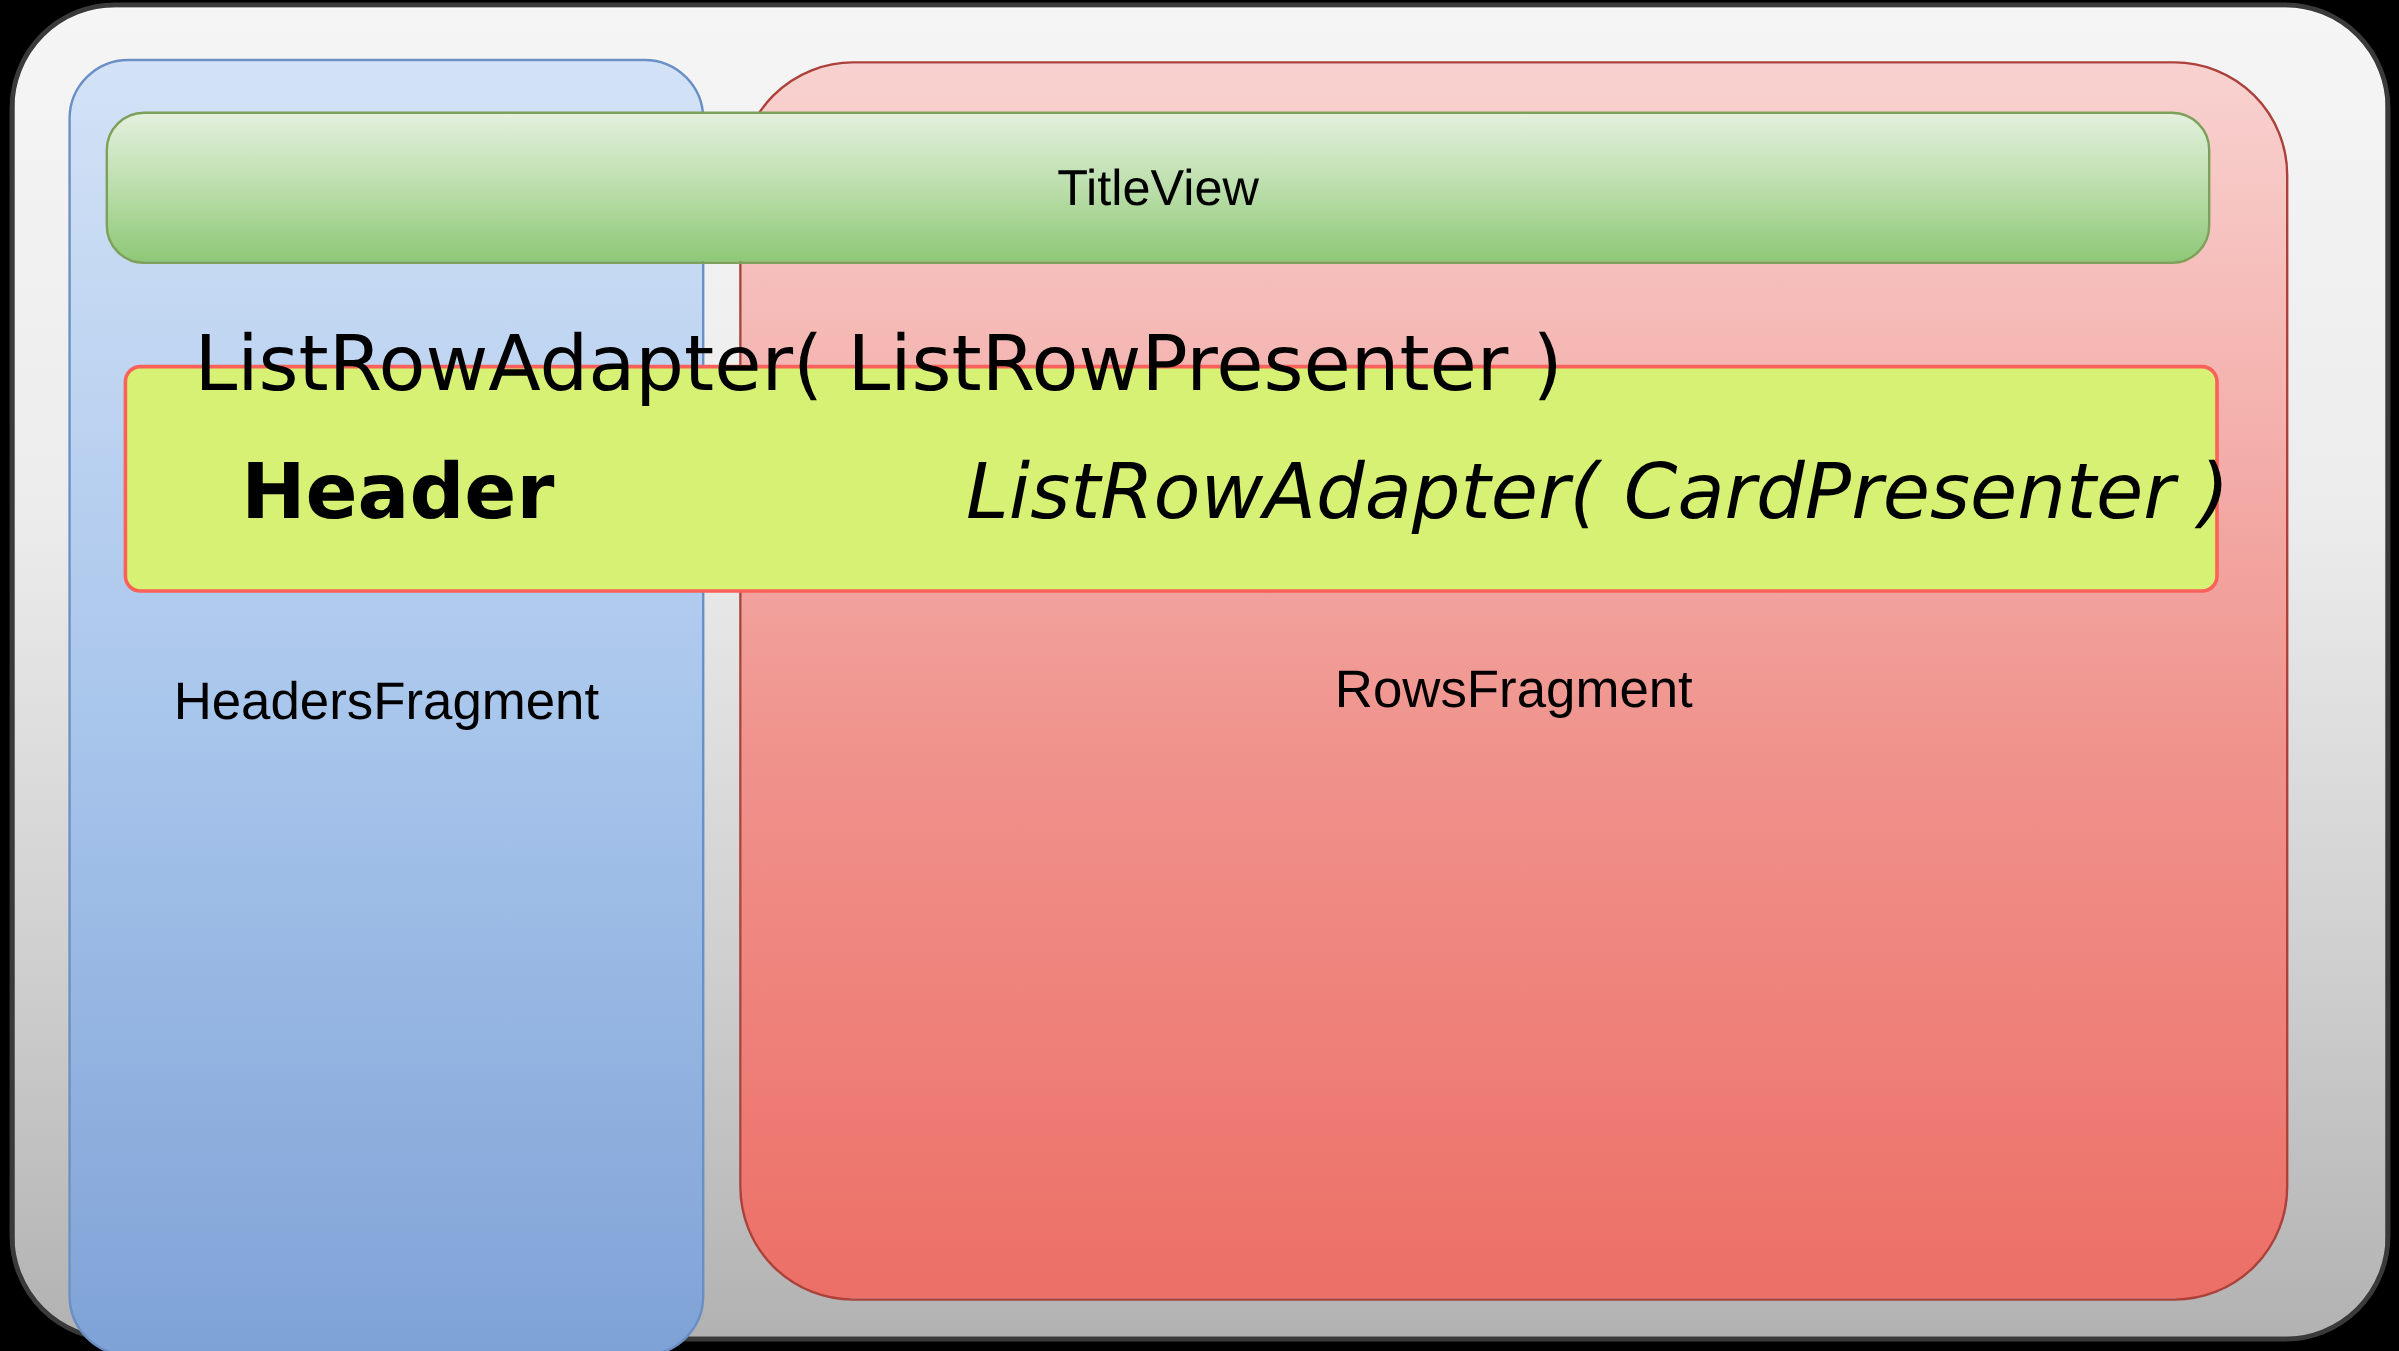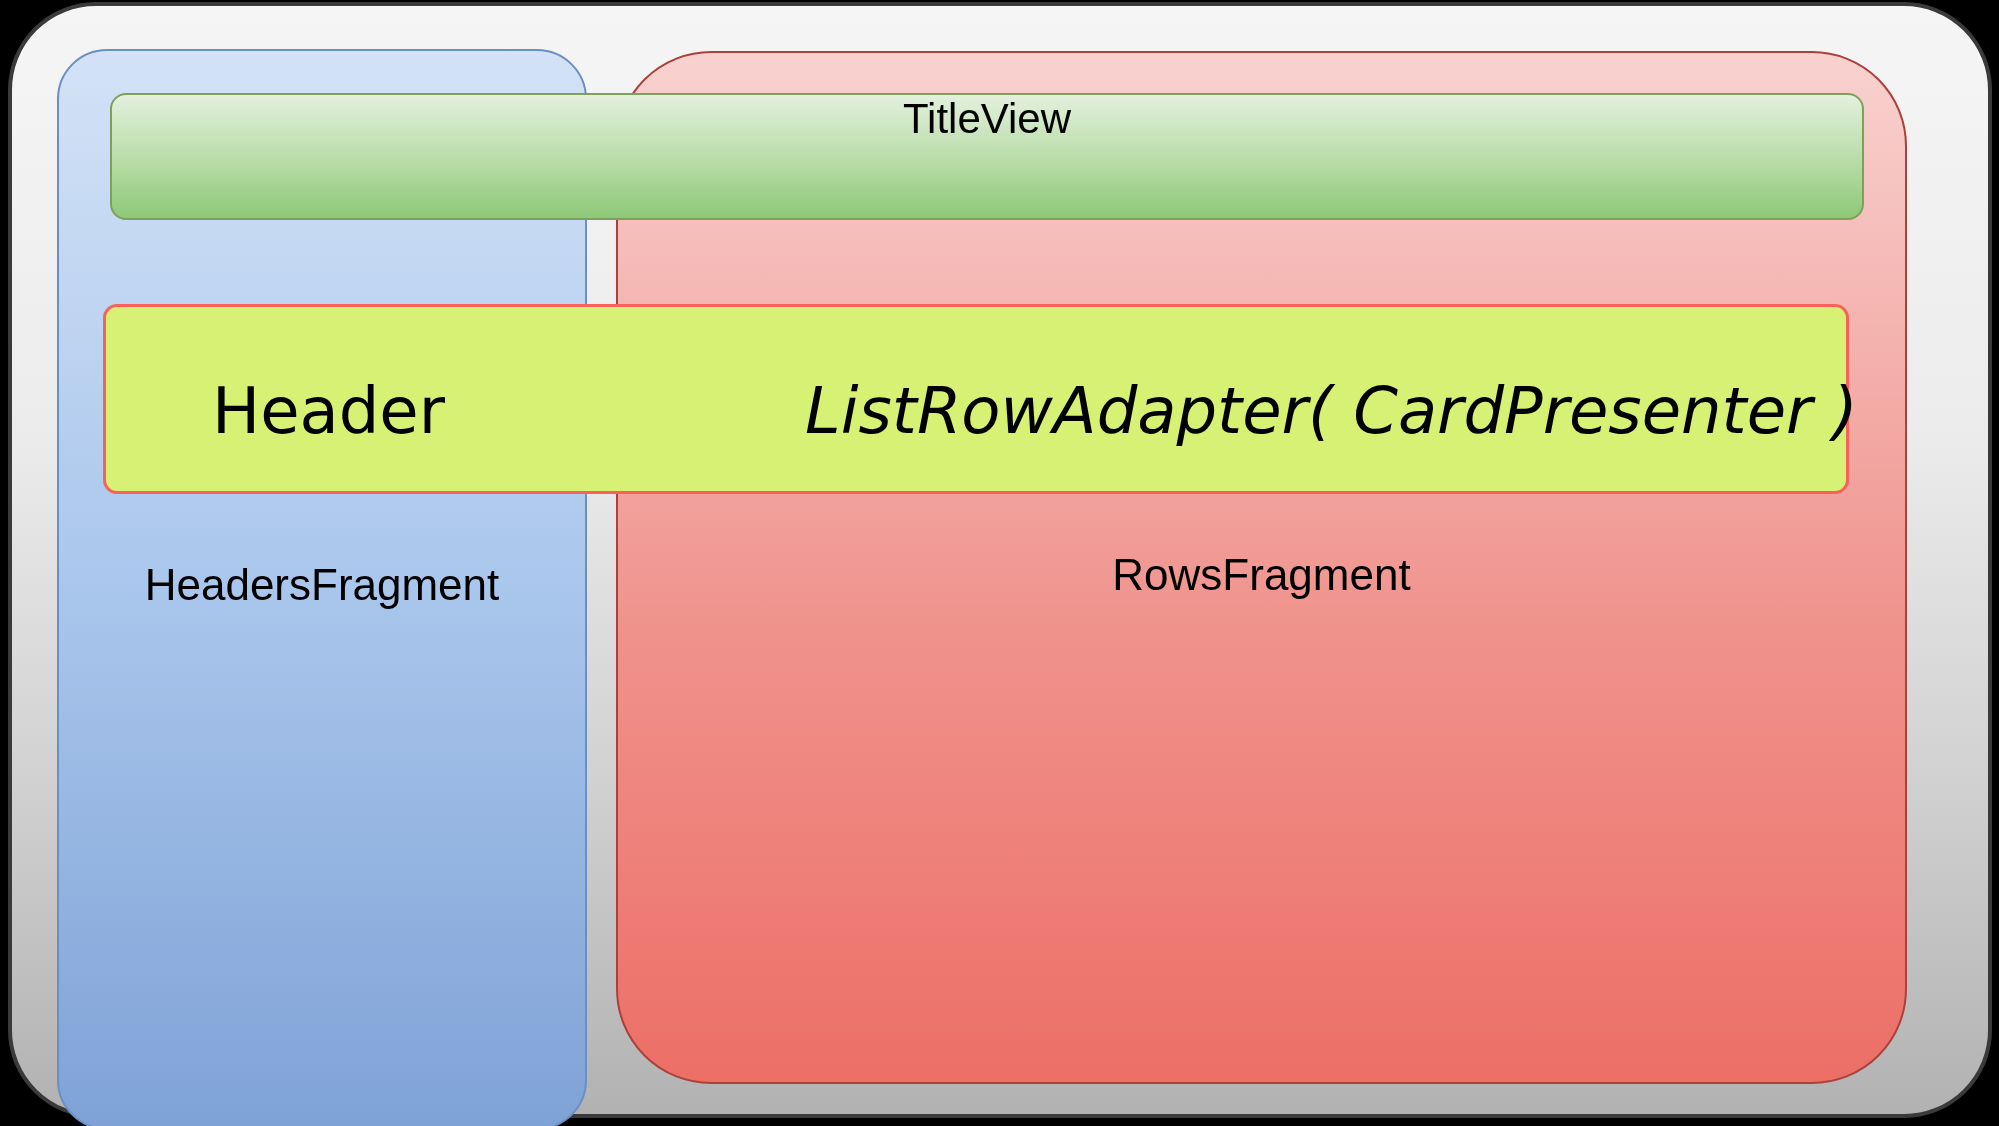--- a/index.html
+++ b/index.html
@@ -39,49 +39,49 @@
     left:604px;top:45px;width:1291px;height:1033px;
     border-radius:95px;
     border:2px solid var(--red-border,#ab413a);
     background:linear-gradient(180deg,
       var(--red-fill-top,#f8d2d0) 0%,
       #f0938d 55%,
       var(--red-fill-bottom,#ec6f66) 100%);
     z-index:1;
   }
   .titlebar{
-    position:absolute;left:98px;top:87px;width:1754px;height:127px;
-    border-radius:16px;
+    position:absolute;left:76px;top:87px;width:1754px;height:127px;
+    border-radius:32px;
     border:2px solid var(--green-border,#7da05a);
     background:linear-gradient(180deg,
       var(--green-fill-top,#e3f0dd) 0%,
       #bfe0b0 45%,
       var(--green-fill-bottom,#8ec877) 100%);
     box-sizing:border-box;
-    display:flex;justify-content:center;
+    display:flex;align-items:center;justify-content:center;
     z-index:3;
     font-size:42px;
   }
   .listrow{
     position:absolute;left:91px;top:298px;width:1746px;height:190px;
     border-radius:14px;
     border:3px solid var(--yellow-border,#fa615a);
     background:var(--yellow-fill,#d6f173);
     box-sizing:border-box;
     z-index:2;
   }
   .bigtext{
     position:absolute;
     font-family:"DejaVu Sans",sans-serif;
     font-size:64px;line-height:1;
     white-space:nowrap;
     z-index:4;
   }
   .bt-adapter-row{left:150px;top:266px;}
-  .bt-header{left:200px;top:373px;}
+  .bt-header{left:189px;top:373px;font-weight:bold;}
   .bt-adapter-card{left:793px;top:373px;font-style:italic;}
   .fraglabel{
     position:absolute;left:0;right:0;
     text-align:center;
     font-size:44px;line-height:1;
     white-space:nowrap;
     z-index:4;
   }
   .blue .fraglabel{top:512px;}
   .red .fraglabel{top:500px;}
@@ -100,19 +100,20 @@
     <div class="fragbox red">
       <div class="fraglabel">RowsFragment</div>
     </div>
 
     <div class="listrow"></div>
 
     <div class="titlebar">
       <span>TitleView</span>
     </div>
 
+    <div class="bigtext bt-adapter-row">ListRowAdapter( ListRowPresenter )</div>
 
     <div class="bigtext bt-header">Header</div>
 
     <div class="bigtext bt-adapter-card">ListRowAdapter( CardPresenter )</div>
 
   </div>
 </div>
 
 </body></html>

